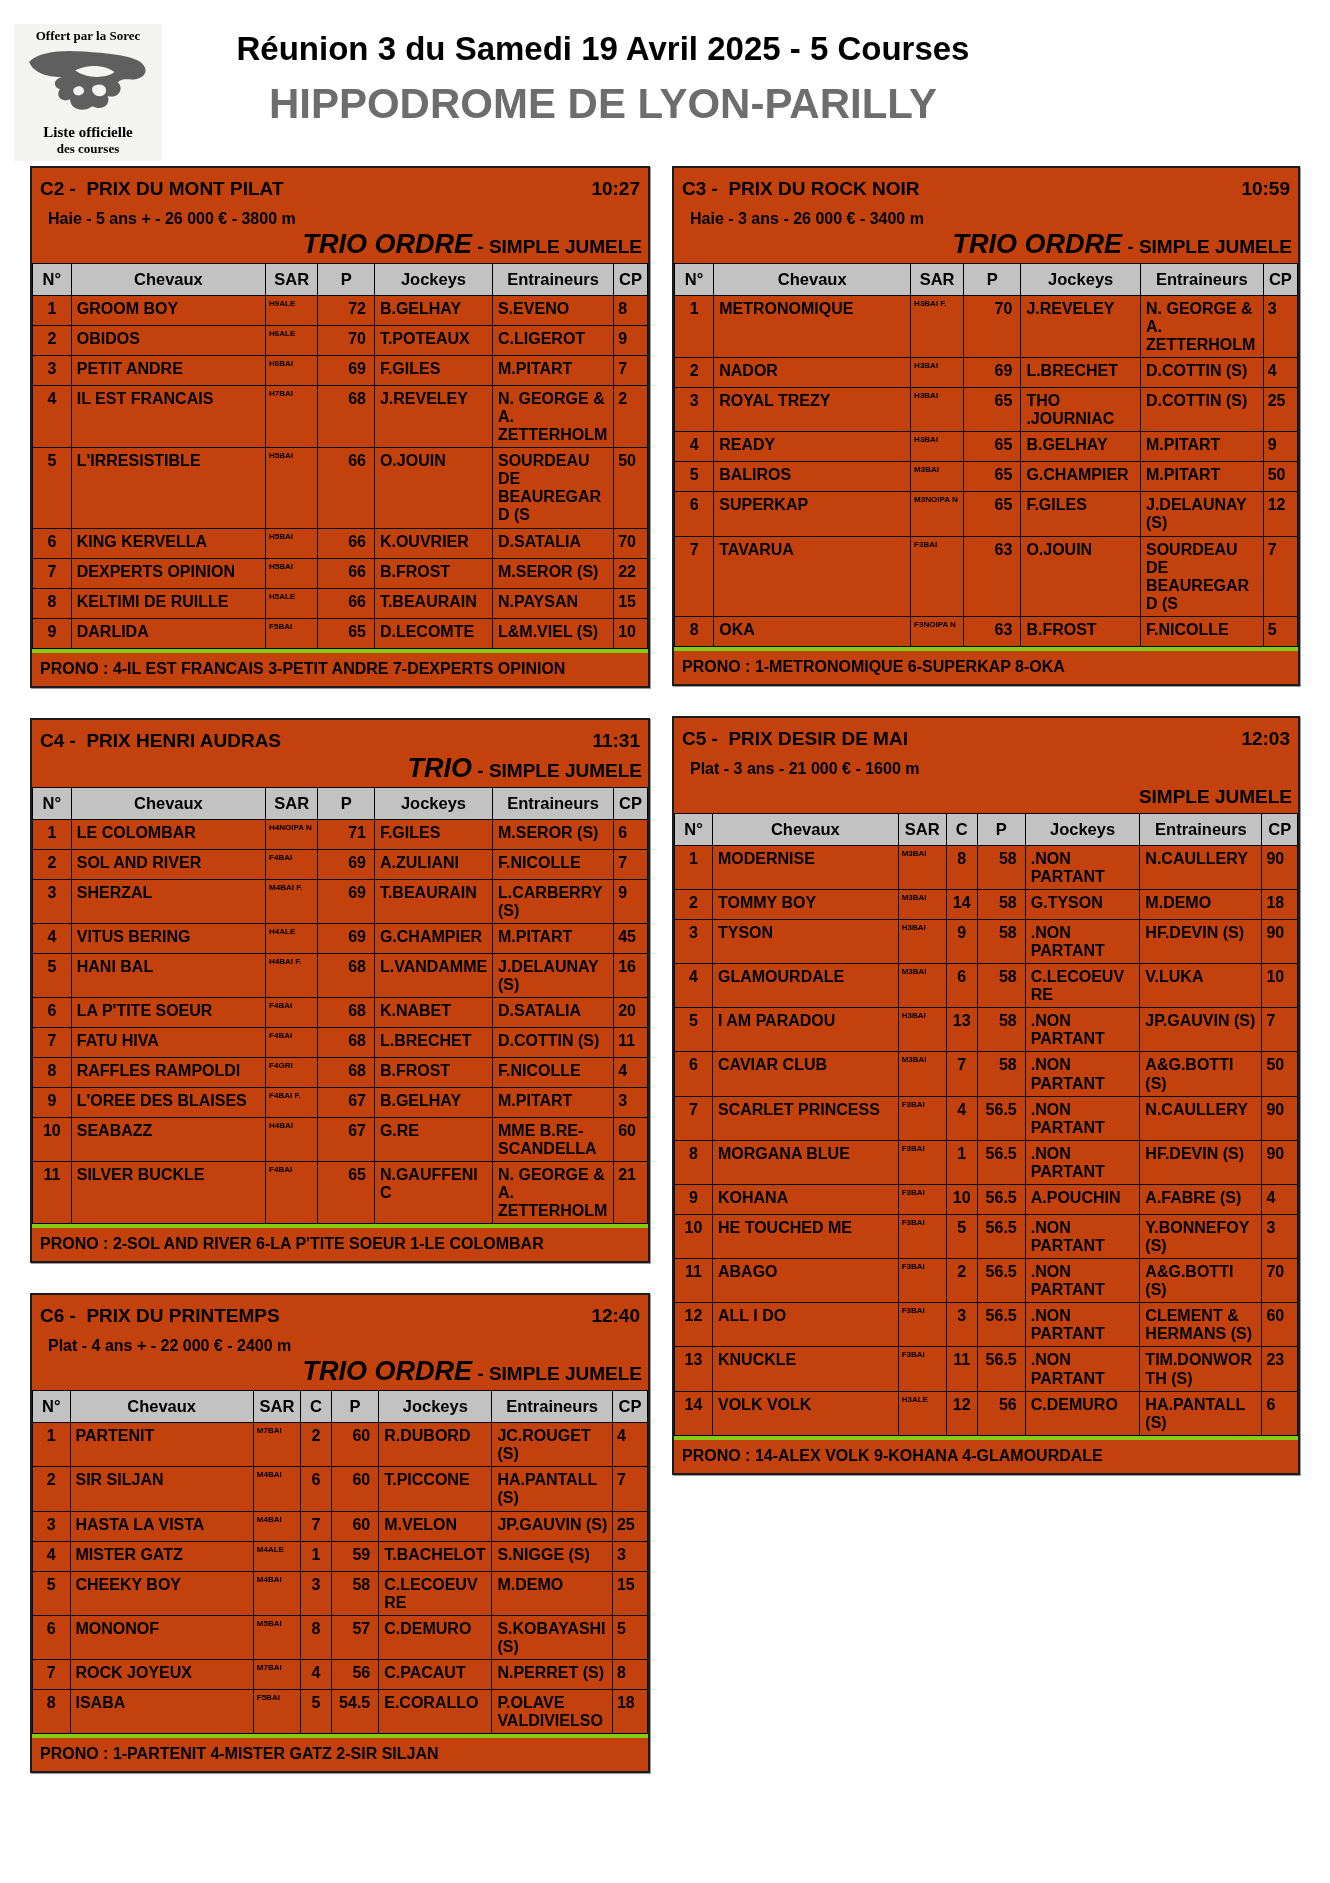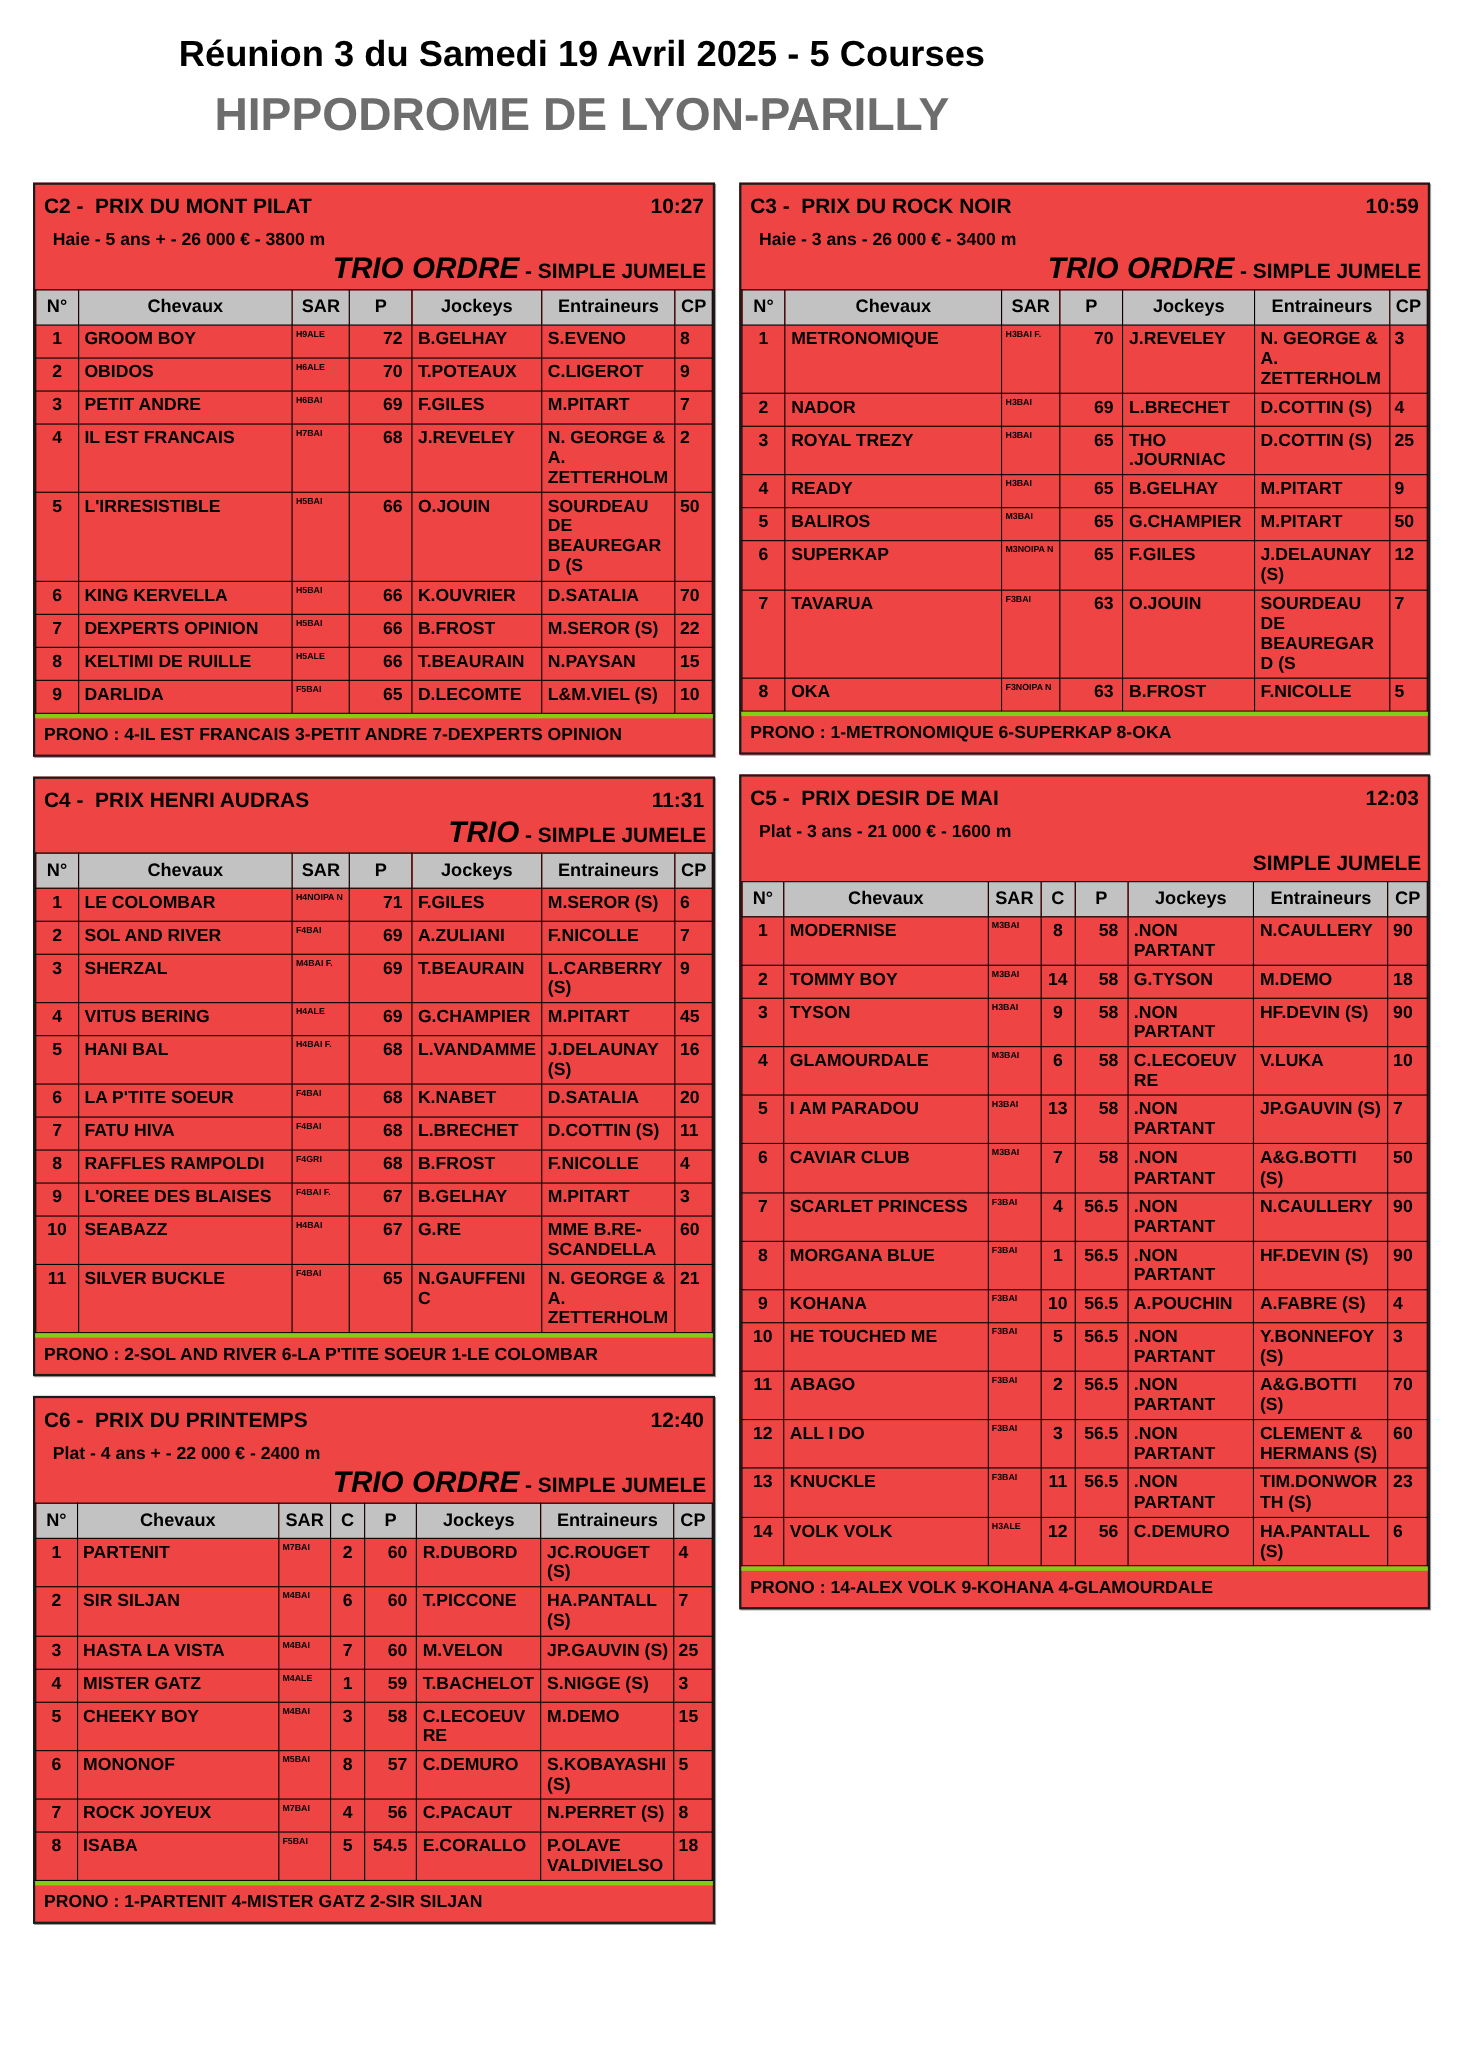--- a/index.html
+++ b/index.html
@@ -21,21 +21,21 @@
   .logo-line3{font-size:13px;}
   .logo-horse{display:block;margin:2px auto 0;}
   .titles{flex:1;text-align:center;padding-top:2px;}
   .titles-spacer{width:286px;}
   .main-title{font-size:33px;font-weight:bold;margin:4px 0 12px;letter-spacing:0px;}
   .sub-title{font-size:42px;font-weight:bold;color:#6d6d6d;margin:0;letter-spacing:0px;}
   
   .columns{display:flex;gap:22px;padding:0 30px;align-items:flex-start;}
   .col-left{width:620px;flex:none;}
   .col-right{width:628px;flex:none;}
-  .race-block{border:2px solid #1b1b1b;box-shadow:1px 1px 0 #9a9a9a;margin-bottom:18px;background:#ef4444;}
+  .race-block{border:2px solid #1b1b1b;box-shadow:1px 1px 0 #9a9a9a;margin-bottom:30px;background:#c2410c;}
   .race-head{display:flex;justify-content:space-between;padding:10px 8px 0 8px;
     font-size:19px;font-weight:bold;}
   .race-title{white-space:pre;}
   .race-cond{padding:10px 8px 0 16px;font-size:16px;font-weight:bold;}
   .race-bets{text-align:right;padding:3px 6px 2px 0;line-height:1;}
   .bet-main{font-size:27px;font-weight:bold;font-style:italic;}
   .bet-sub{font-size:19px;font-weight:bold;}
   table{width:100%;border-collapse:collapse;table-layout:fixed;margin-top:3px;}
   th{background:#c2c2c2;border:1px solid #000;font-size:16.5px;font-weight:bold;
      height:31px;vertical-align:middle;text-align:center;padding:0 2px;overflow:hidden;}
@@ -47,20 +47,35 @@
   td.col-c{text-align:center;padding-left:1px;padding-right:1px;}
   td.col-cp{padding-left:4px;padding-right:1px;}
   .prono{border-top:4px solid #84cc16;padding:7px 8px 8px;font-size:16px;font-weight:bold;}
 </style>
 </head>
 <body>
 
 <div class="page">
 
   <div class="page-header">
+    <div class="logo-box">
+      <div class="logo-line1">Offert par la Sorec</div>
+      <svg class="logo-horse" width="128" height="76" viewBox="0 0 150 88">
+        <g fill="#5f5f5f">
+          <path d="M6 18 C18 6 44 4 70 6 C96 8 124 10 136 18 C146 25 144 36 132 38 C124 40 116 36 110 42 C118 50 110 62 98 58 C102 68 92 76 80 70 C70 78 54 74 54 62 C46 66 36 60 42 50 C34 48 34 38 44 36 C26 36 10 30 6 18 Z"></path>
+        </g>
+        <g fill="#f4f4f2">
+          <path d="M60 28 C76 20 96 22 106 30 C96 38 72 38 60 28 Z"></path>
+          <path d="M80 48 C86 42 98 44 96 54 C92 62 78 58 80 48 Z"></path>
+          <path d="M58 50 C62 44 72 46 70 54 C66 60 56 58 58 50 Z"></path>
+        </g>
+      </svg>
+      <div class="logo-line2">Liste officielle</div>
+      <div class="logo-line3">des courses</div>
+    </div>
     <div class="titles">
       <div class="main-title">Réunion 3 du Samedi 19 Avril 2025 - 5 Courses</div>
       <div class="sub-title">HIPPODROME DE LYON-PARILLY</div>
     </div>
     <div class="titles-spacer"></div>
   </div>
 
   <div class="columns">
     <div class="col-left">
       <section class="race-block">

